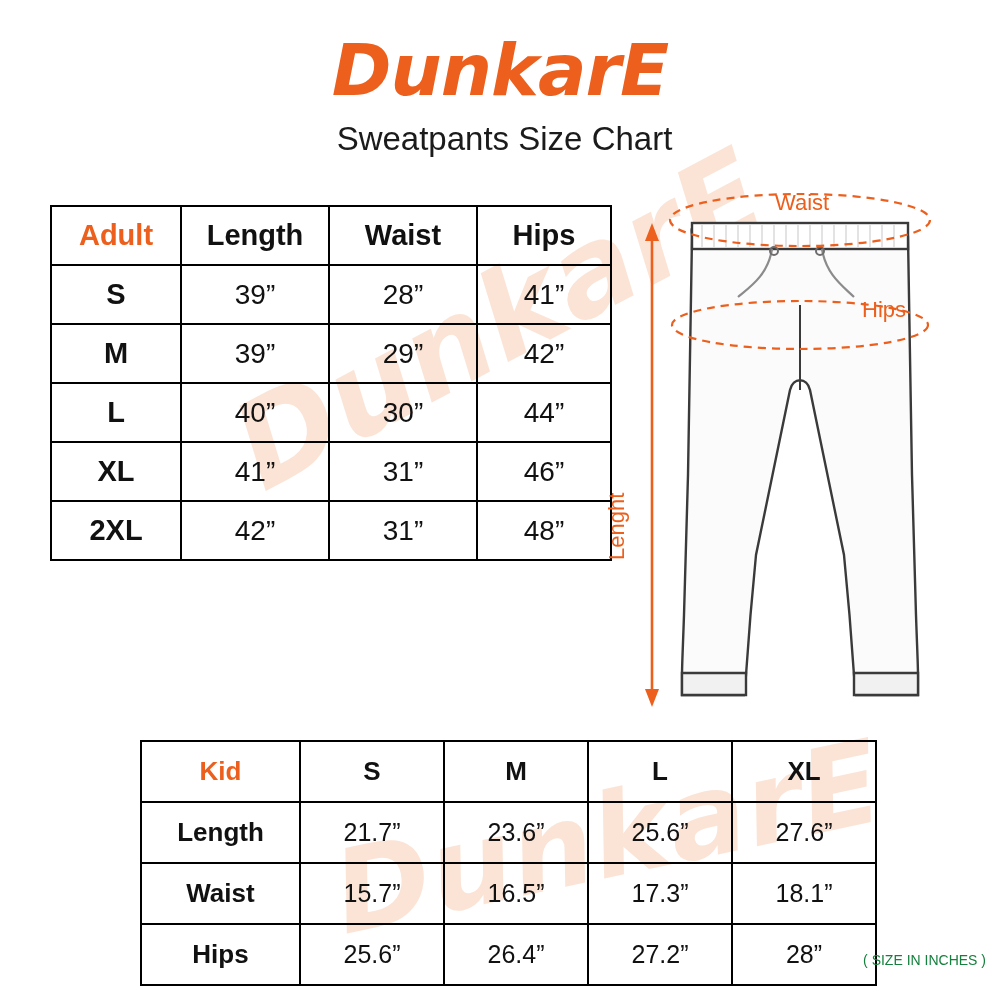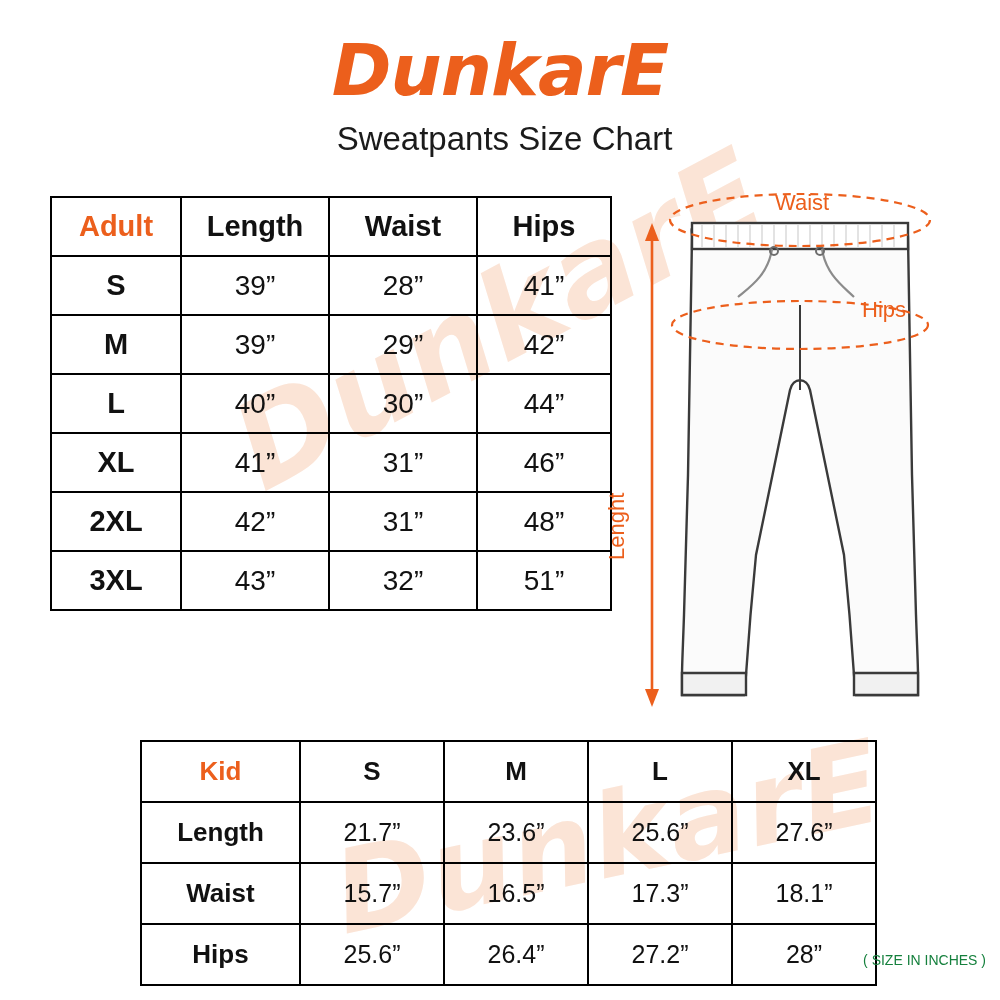--- a/index.html
+++ b/index.html
@@ -88,21 +88,21 @@
     text-align: center;
     vertical-align: middle;
     font-family: "Liberation Sans", sans-serif;
     color: #111111;
     background: transparent;
   }
 
   
   #adult-table {
     left: 50px;
-    top: 196px;
+    top: 205px;
   }
   #adult-table td, #adult-table th {
     height: 55px;
   }
   #adult-table .c0 { width: 126px; }
   #adult-table .c1 { width: 144px; }
   #adult-table .c2 { width: 144px; }
   #adult-table .c3 { width: 130px; }
   #adult-table thead th {
     font-size: 29px;
@@ -230,26 +230,20 @@
         <td class="c0 size-cell">XL</td>
         <td class="c1 val">41”</td>
         <td class="c2 val">31”</td>
         <td class="c3 val">46”</td>
       </tr>
       <tr>
         <td class="c0 size-cell">2XL</td>
         <td class="c1 val">42”</td>
         <td class="c2 val">31”</td>
         <td class="c3 val">48”</td>
-      </tr>
-      <tr>
-        <td class="c0 size-cell">3XL</td>
-        <td class="c1 val">43”</td>
-        <td class="c2 val">32”</td>
-        <td class="c3 val">51”</td>
       </tr>
     </tbody>
   </table>
 
   <table id="kid-table">
     <thead>
       <tr>
         <th class="k0 kid-label">Kid</th>
         <th class="kc">S</th>
         <th class="kc">M</th>

